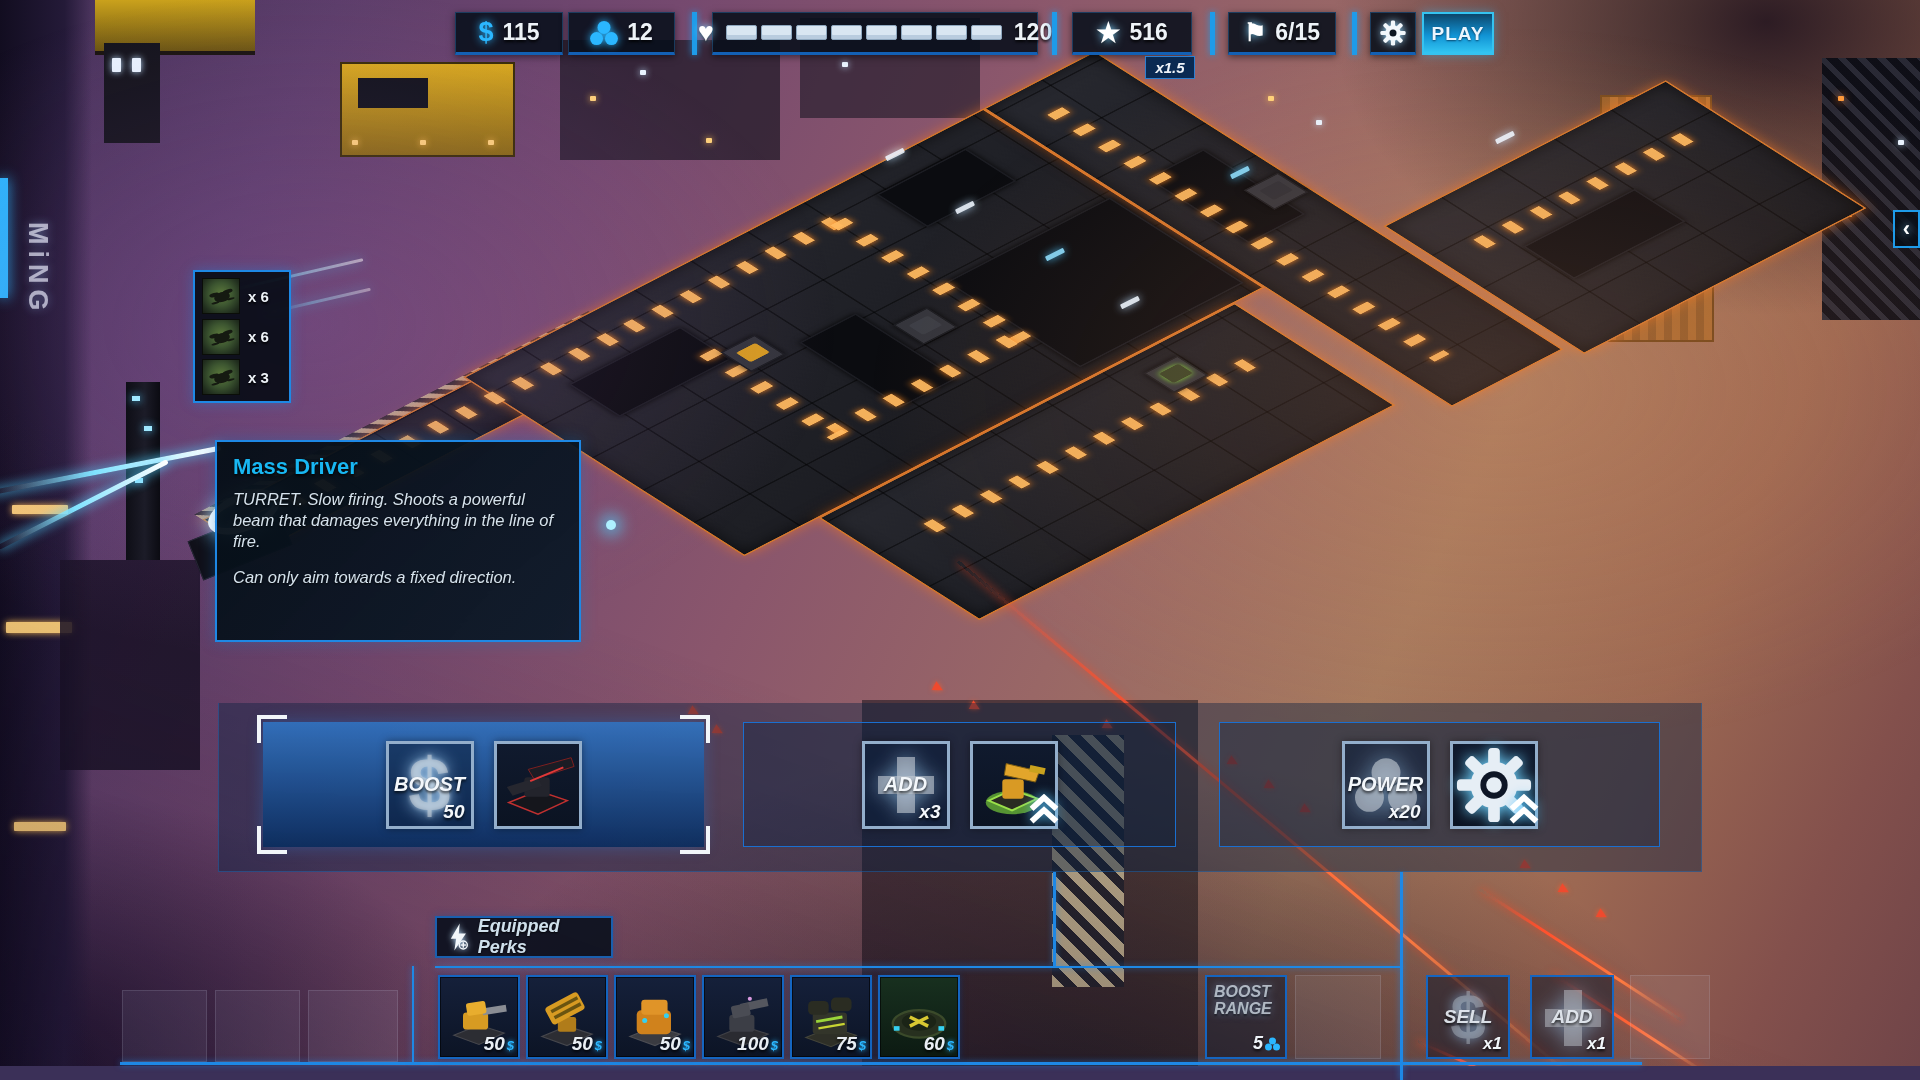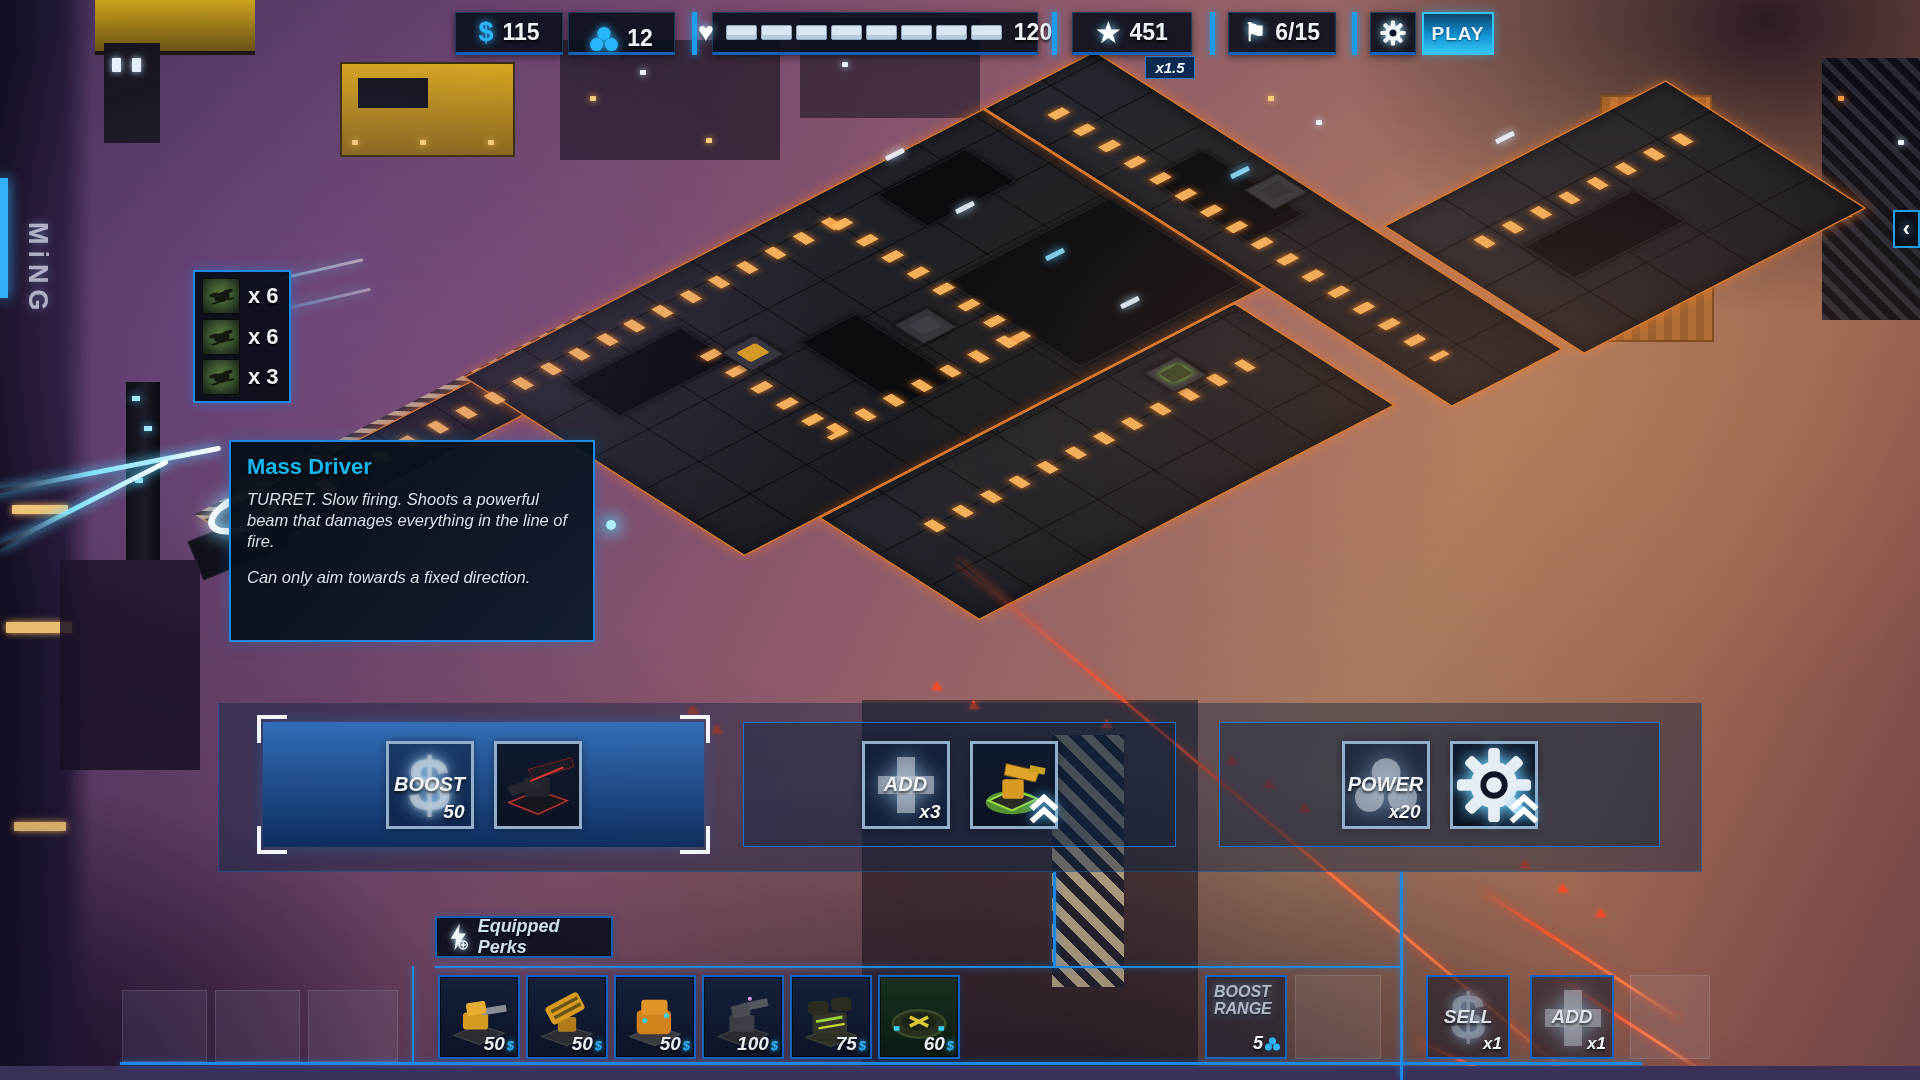--- a/index.html
+++ b/index.html
@@ -102,27 +102,27 @@
   .enemy-panel{position:absolute;left:193px;top:270px;width:98px;height:133px;z-index:11;
     background:rgba(8,12,22,.92);border:2px solid #1e88e5;
     box-shadow:0 0 12px rgba(30,136,229,.4);padding:6px 7px;display:flex;
     flex-direction:column;justify-content:space-between;}
   .enemy-row{display:flex;align-items:center;gap:8px;}
   .thumb{width:38px;height:36px;flex:none;border:1px solid #0a0d08;position:relative;
     background:radial-gradient(circle at 50% 45%, #5d7a3c 0%, #3c5530 45%, #22301f 78%, #161d14 100%);}
   .thumb::after{content:"";position:absolute;left:11px;top:13px;width:16px;height:10px;
     background:#151a11;border-radius:50%;transform:rotate(-15deg);
     box-shadow:-7px -4px 0 -3px #151a11,7px -4px 0 -3px #151a11,-8px 4px 0 -4px #151a11,8px 4px 0 -4px #151a11;}
-  .enemy-count{font-weight:bold;font-size:22px;text-shadow:0 2px 2px rgba(0,0,0,.8);}
+  .enemy-count{font-weight:bold;font-size:15px;text-shadow:0 2px 2px rgba(0,0,0,.8);}
 
   
   .tooltip{position:absolute;left:215px;top:440px;width:366px;height:202px;z-index:11;
     background:linear-gradient(135deg,rgba(6,14,22,.96),rgba(10,25,40,.93));
     border:2px solid #1e88e5;box-shadow:0 0 14px rgba(20,120,200,.35);
-    padding:12px 16px;margin-left:14px;}
+    padding:12px 16px;}
   .tt-title{color:#18b7f2;font-size:22px;font-weight:bold;margin-bottom:9px;
     text-shadow:0 2px 3px rgba(0,0,0,.8);}
   .tt-body{font-style:italic;font-size:16.5px;line-height:1.28;color:#d5e2ec;
     text-shadow:0 1px 2px rgba(0,0,0,.8);}
   .tt-line2{margin-top:15px;}
   .tt-stats{margin-top:21px;margin-left:7px;}
   .tt-stat{font-style:italic;font-size:16.5px;color:#d5e2ec;line-height:1.28;}
   .tt-stat b{color:#f2f7fb;}
 
   
@@ -313,21 +313,21 @@
   <span class="rtri" style="left:1518px;top:856px;">▲</span>
   <span class="rtri" style="left:1556px;top:880px;">▲</span>
   <span class="rtri" style="left:1594px;top:905px;">▲</span>
   <span class="rtri" style="left:686px;top:702px;">▲</span>
   <span class="rtri" style="left:710px;top:721px;">▲</span>
 
   <div class="tpanel" style="left:455px;width:108px;">
     <span class="cur-icon">$</span>
     <span>115</span>
   </div>
-  <div class="tpanel" style="left:568px;width:107px;align-items:flex-end;">
+  <div class="tpanel" style="left:568px;width:107px;">
     <svg width="28" height="26" viewBox="0 0 30 28" style="filter:drop-shadow(0 0 4px #2bb7ff);">
       <circle cx="15" cy="8" r="7" fill="#2bb7ff"></circle>
         <circle cx="7" cy="20" r="7" fill="#2bb7ff"></circle>
         <circle cx="23" cy="20" r="7" fill="#2bb7ff"></circle>
     </svg>
     <span>12</span>
   </div>
   <div class="vdiv" style="left:692px;"></div>
   <div class="tpanel" style="left:712px;width:326px;gap:12px;">
     <span class="glyph-w" style="font-size:27px;">♥</span>
@@ -339,21 +339,21 @@
       <span class="seg"></span>
       <span class="seg"></span>
       <span class="seg"></span>
       <span class="seg"></span>
     </span>
     <span>120</span>
   </div>
   <div class="vdiv" style="left:1052px;"></div>
   <div class="tpanel" style="left:1072px;width:120px;">
     <span class="glyph-w" style="font-size:27px;">★</span>
-    <span>451</span>
+    <span>516</span>
   </div>
   <div class="badge-mult">
     <span>x1.5</span>
   </div>
   <div class="vdiv" style="left:1210px;"></div>
   <div class="tpanel" style="left:1228px;width:108px;">
     <span class="glyph-w" style="font-size:25px;">⚑</span>
     <span>6/15</span>
   </div>
   <div class="vdiv" style="left:1352px;"></div>

